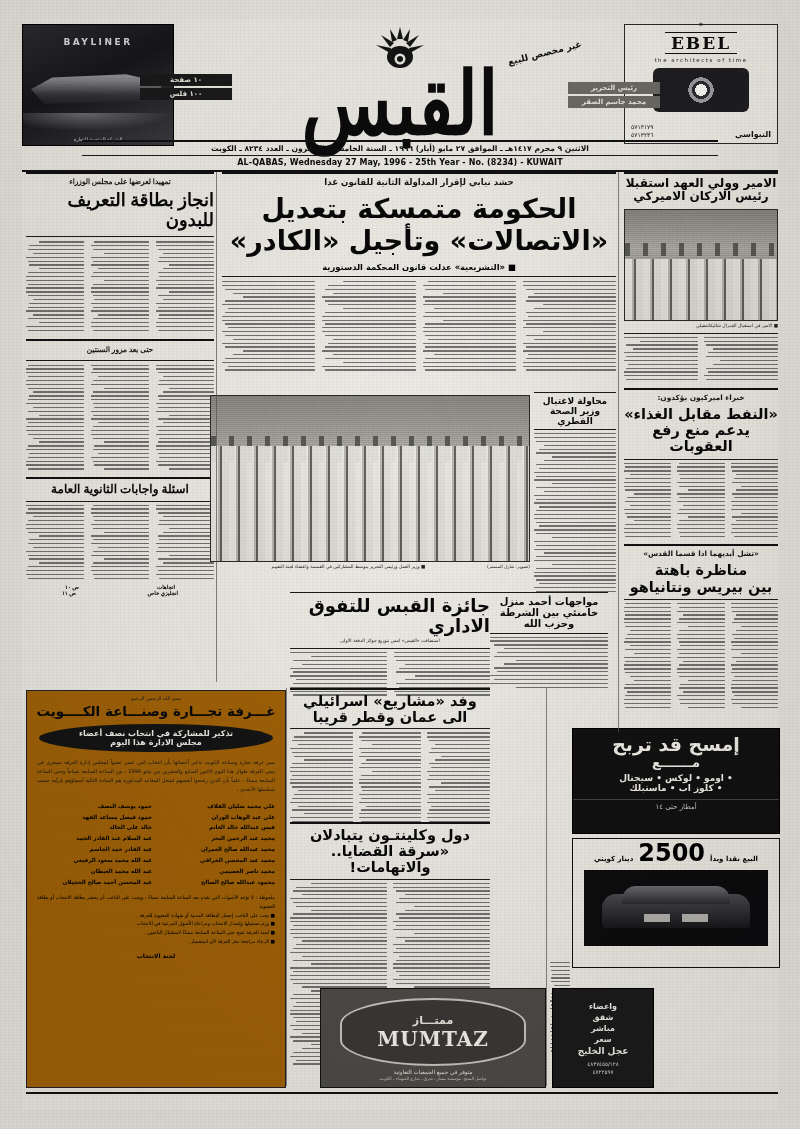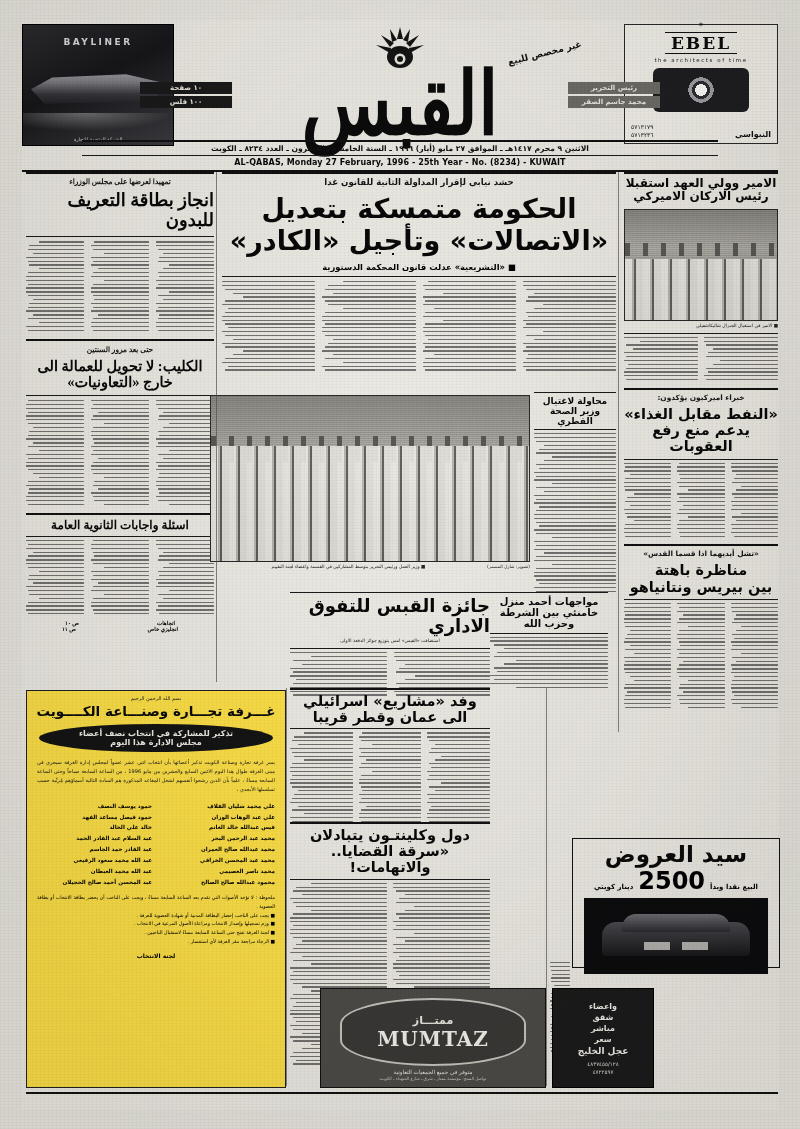--- a/index.html
+++ b/index.html
@@ -145,30 +145,30 @@
         <circle cx="26" cy="33" r="3" fill="#141414"></circle>
       </svg>
       <span class="qabas">القبس</span>
       <span class="nonsale ar" style="right:196px;">غير مخصص للبيع</span>
     </div>
 
     <div class="mast-box" style="right:118px;top:62px;">
       <div class="row lt">رئيس التحرير</div>
       <div class="row lt">محمد جاسم الصقر</div>
     </div>
-    <div class="mast-box" style="left:118px;top:62px;">
+    <div class="mast-box" style="left:118px;top:54px;">
       <div class="row">١٠ صفحة</div>
       <div class="row">١٠٠ فلس</div>
     </div>
 
     <div class="dateline">
       <div class="rule2" style="margin:0 60px;"></div>
       <div class="ar-date ar">الاثنين ٩ محرم ١٤١٧هـ ـ الموافق ٢٧ مايو (أيار) ١٩٩٦ ـ السنة الخامسة والعشرون ـ العدد ٨٢٣٤ ـ الكويت</div>
       <div class="rule" style="margin:0 60px 2px;"></div>
-      <div class="en-date">AL-QABAS, Monday 27 February, 1996 - 25th Year - No. (8234) - KUWAIT</div>
+      <div class="en-date">AL-QABAS, Wednesday 27 May, 1996 - 25th Year - No. (8234) - KUWAIT</div>
       <div class="rule2" style="margin:3px 0 0;"></div>
     </div>
   </div>
 
   <div class="col" style="left:26px;top:172px;width:188px;font-family:Liberation Serif, serif;">
     <div class="rule" style="border-top:2px solid #111;margin-bottom:3px;"></div>
 
     <div>
       <div class="kicker ar">تمهيدا لعرضها على مجلس الوزراء</div>
       <div class="hl lg ar" style="margin-top:3px;">انجاز بطاقة التعريف للبدون</div>
@@ -246,21 +246,20 @@
           <i></i>
           <i></i>
           <i></i>
       </div>
     </div>
 
     <div class="rule2" style="margin:5px 0 4px;"></div>
 
     <div>
       <div class="kicker ar">حتى بعد مرور السنتين</div>
-      <div class="hl md ar" style="margin-top:3px;">الكليب: لا تحويل للعمالة الى خارج «التعاونيات»</div>
       <div class="rule" style="margin:5px 0 4px;"></div>
       <div class="lines" style="columns:3;column-gap:7px;">
         <i></i>
           <i></i>
           <i></i>
           <i></i>
           <i></i>
           <i></i>
           <i></i>
           <i></i>
@@ -1032,23 +1031,29 @@
           <i></i>
           <i></i>
           <i></i>
           <i></i>
           <i></i>
           <i></i>
       </div>
     </div>
   </div>
 
+  <div class="col" style="left:572px;top:728px;width:206px;height:104px;background:#111;border:1px solid #000;">
+    <div class="ar" style="color:#f2f0ea;font-size:19px;font-weight:bold;text-align:center;margin-top:4px;">إمسح قد تربح</div>
+    <div class="ar" style="color:#f2f0ea;font-size:13px;font-weight:bold;text-align:center;letter-spacing:3px;">مـــــــع</div>
+    <div class="ar" style="color:#f2f0ea;font-size:9px;font-weight:bold;text-align:center;margin-top:3px;">• اومو • لوكس • سيجنال</div>
+    <div class="ar" style="color:#f2f0ea;font-size:9px;font-weight:bold;text-align:center;">• كلوز اب • ماستبلك</div>
+    <div class="ar" style="color:#cfcdc7;font-size:7px;text-align:center;margin-top:6px;border-top:1px solid #444;padding-top:3px;">أمطار حتى ١٤</div>
+  </div>
 
   <div class="col" style="left:572px;top:838px;width:206px;height:128px;background:#edebe5;border:1px solid #111;">
-    <div class="ar" style="font-size:23px;font-weight:bold;text-align:center;color:#0a0a0a;margin-top:2px;">سيد العروض</div>
     <div style="display:flex;align-items:baseline;justify-content:center;gap:5px;direction:rtl;">
       <span class="ar" style="font-size:7px;font-weight:bold;">البيع نقدا وبدأ</span>
       <span style="font-size:24px;font-weight:bold;">2500</span>
       <span class="ar" style="font-size:7px;font-weight:bold;">دينار كويتي</span>
     </div>
     <div style="margin:3px auto 0;width:184px;height:76px;background:#0c0c0e;position:relative;overflow:hidden;">
       <div style="position:absolute;left:18px;top:24px;width:148px;height:34px;border-radius:14px 14px 4px 4px;
                   background:linear-gradient(180deg,#4a4a50,#17171a);"></div>
       <div style="position:absolute;left:38px;top:16px;width:108px;height:18px;border-radius:14px 14px 0 0;
                   background:linear-gradient(180deg,#6d6d74,#2a2a2f);"></div>
@@ -1100,21 +1105,21 @@
               display:flex;flex-direction:column;align-items:center;justify-content:center;gap:2px;">
     <div class="ar" style="color:#f0eee8;font-size:8px;font-weight:bold;">واعضاء</div>
     <div class="ar" style="color:#f0eee8;font-size:8px;font-weight:bold;">شقق</div>
     <div class="ar" style="color:#f0eee8;font-size:8px;font-weight:bold;">مباشر</div>
     <div class="ar" style="color:#f0eee8;font-size:8px;font-weight:bold;">سعر</div>
     <div class="ar" style="color:#f0eee8;font-size:9px;font-weight:bold;">عجل الخليج</div>
     <div style="color:#dedcd6;font-size:5.5px;margin-top:3px;">٤٨٣٧٤٥٥/١٢٨</div>
     <div style="color:#dedcd6;font-size:5.5px;">٤٧٢٢٥٩٧</div>
   </div>
 
-  <div class="col" style="left:26px;top:690px;width:258px;height:396px;background:#fde047;border:1px solid #222;">
+  <div class="col" style="left:26px;top:690px;width:258px;height:396px;background:#a16207;border:1px solid #222;">
     <div class="ar" style="text-align:center;font-size:5px;margin-top:4px;color:#222;">بسم الله الرحمن الرحيم</div>
     <div class="ar" style="text-align:center;font-size:13.5px;font-weight:bold;color:#0a0a0a;margin-top:2px;letter-spacing:1px;">غـــرفة تجـــارة وصنـــاعة الكــــويت</div>
     <div style="margin:5px 12px 0;background:#141414;border-radius:50%/50%;padding:5px 8px;">
       <div class="ar" style="color:#f2f0ea;font-size:8px;font-weight:bold;text-align:center;">تذكير للمشاركة في انتخاب نصف أعضاء</div>
       <div class="ar" style="color:#f2f0ea;font-size:8px;font-weight:bold;text-align:center;">مجلس الادارة هذا اليوم</div>
     </div>
     <div class="ar" style="font-size:5.1px;line-height:1.75;text-align:justify;margin:6px 10px 0;color:#161616;">يسر غرفة تجارة وصناعة الكويت تذكير أعضائها بأن انتخاب اثني عشر عضواً لمجلس إدارة الغرفة سيجري في مبنى الغرفة طوال هذا اليوم الاثنين السابع والعشرين من مايو 1996 ، من الساعة السابعة صباحاً وحتى الساعة السابعة مساءً ، علماً بأن الذين رشحوا أنفسهم لشغل المقاعد المذكورة هم السادة التالية أسماؤهم مُرتّبة حسب تسلسلها الأبجدي ،</div>
 
     <div style="display:flex;gap:8px;margin:7px 10px 0;direction:rtl;">
       <div style="flex:1;">

